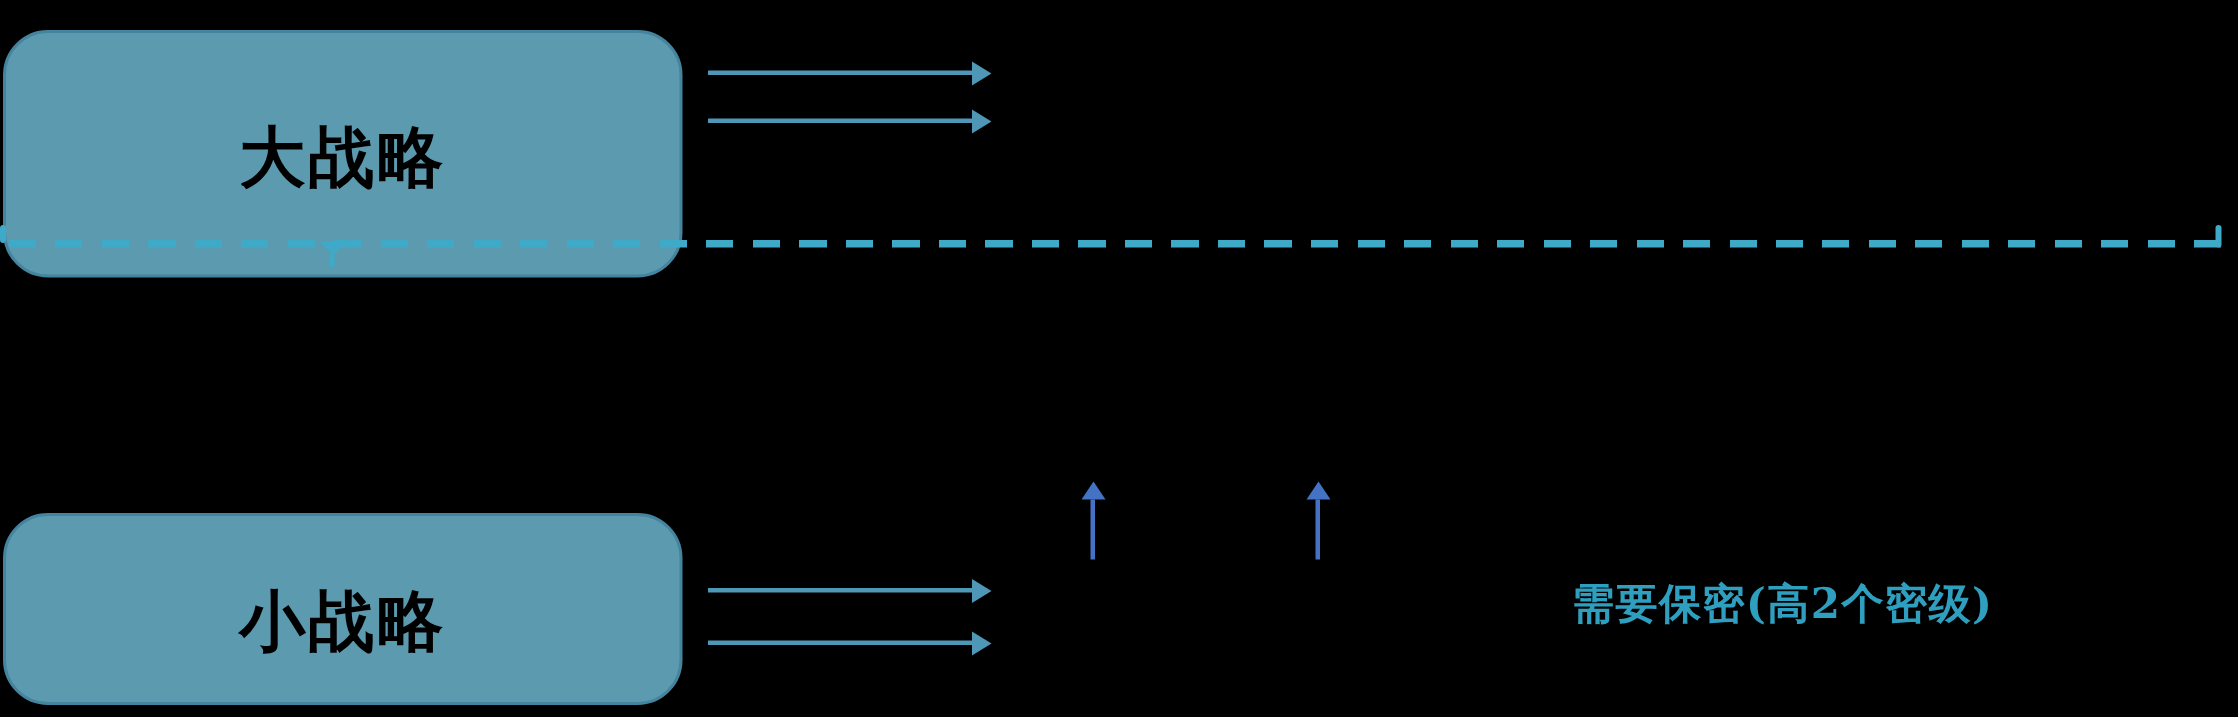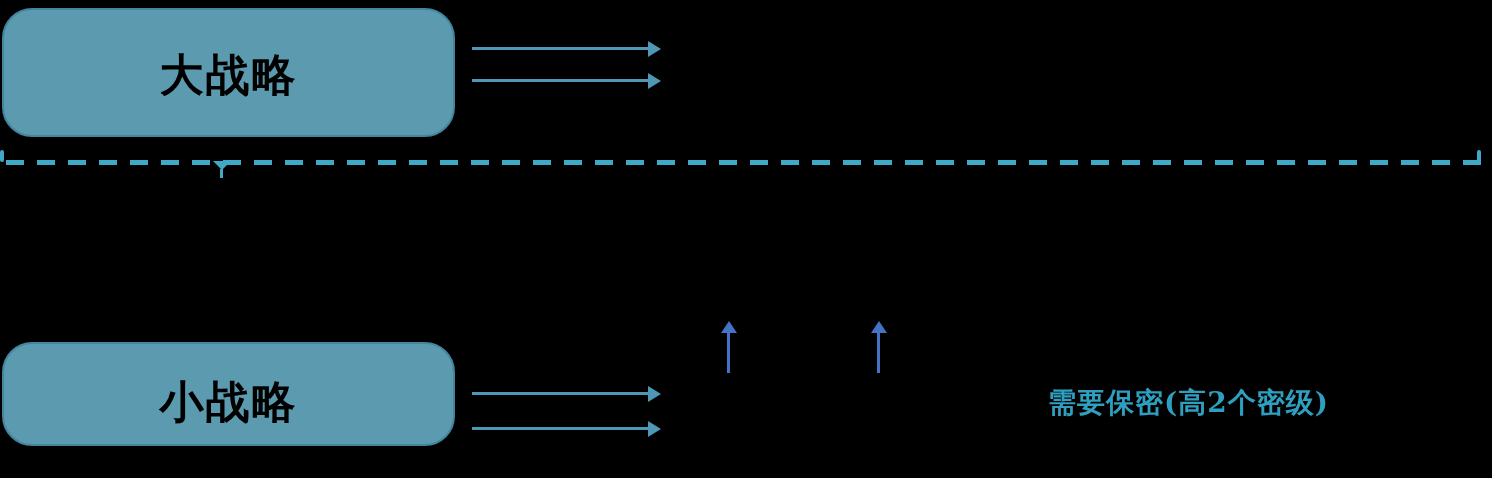--- a/index.html
+++ b/index.html
@@ -18,22 +18,22 @@
     left: 2px;
     width: 453px;
     box-sizing: border-box;
     background: var(--box-fill, #5B9AAF);
     border: 2px solid var(--box-border, #44849E);
     border-radius: 30px;
     display: flex;
     align-items: center;
     justify-content: center;
   }
-  .box-top    { top: 8px;   height: 129px; }
-  .box-bottom { top: 342px; height: 104px; align-items: center; }
+  .box-top    { top: 20px;   height: 165px; }
+  .box-bottom { top: 342px; height: 128px; align-items: center; }
   .box-label {
     font-size: 44px;
     font-weight: 700;
     color: var(--box-label-text, #000000);
     letter-spacing: 2px;
     white-space: nowrap;
   }
   .box-top .box-label    { transform: translateY(3px); }
   .box-bottom .box-label { transform: translateY(8px); }
 

